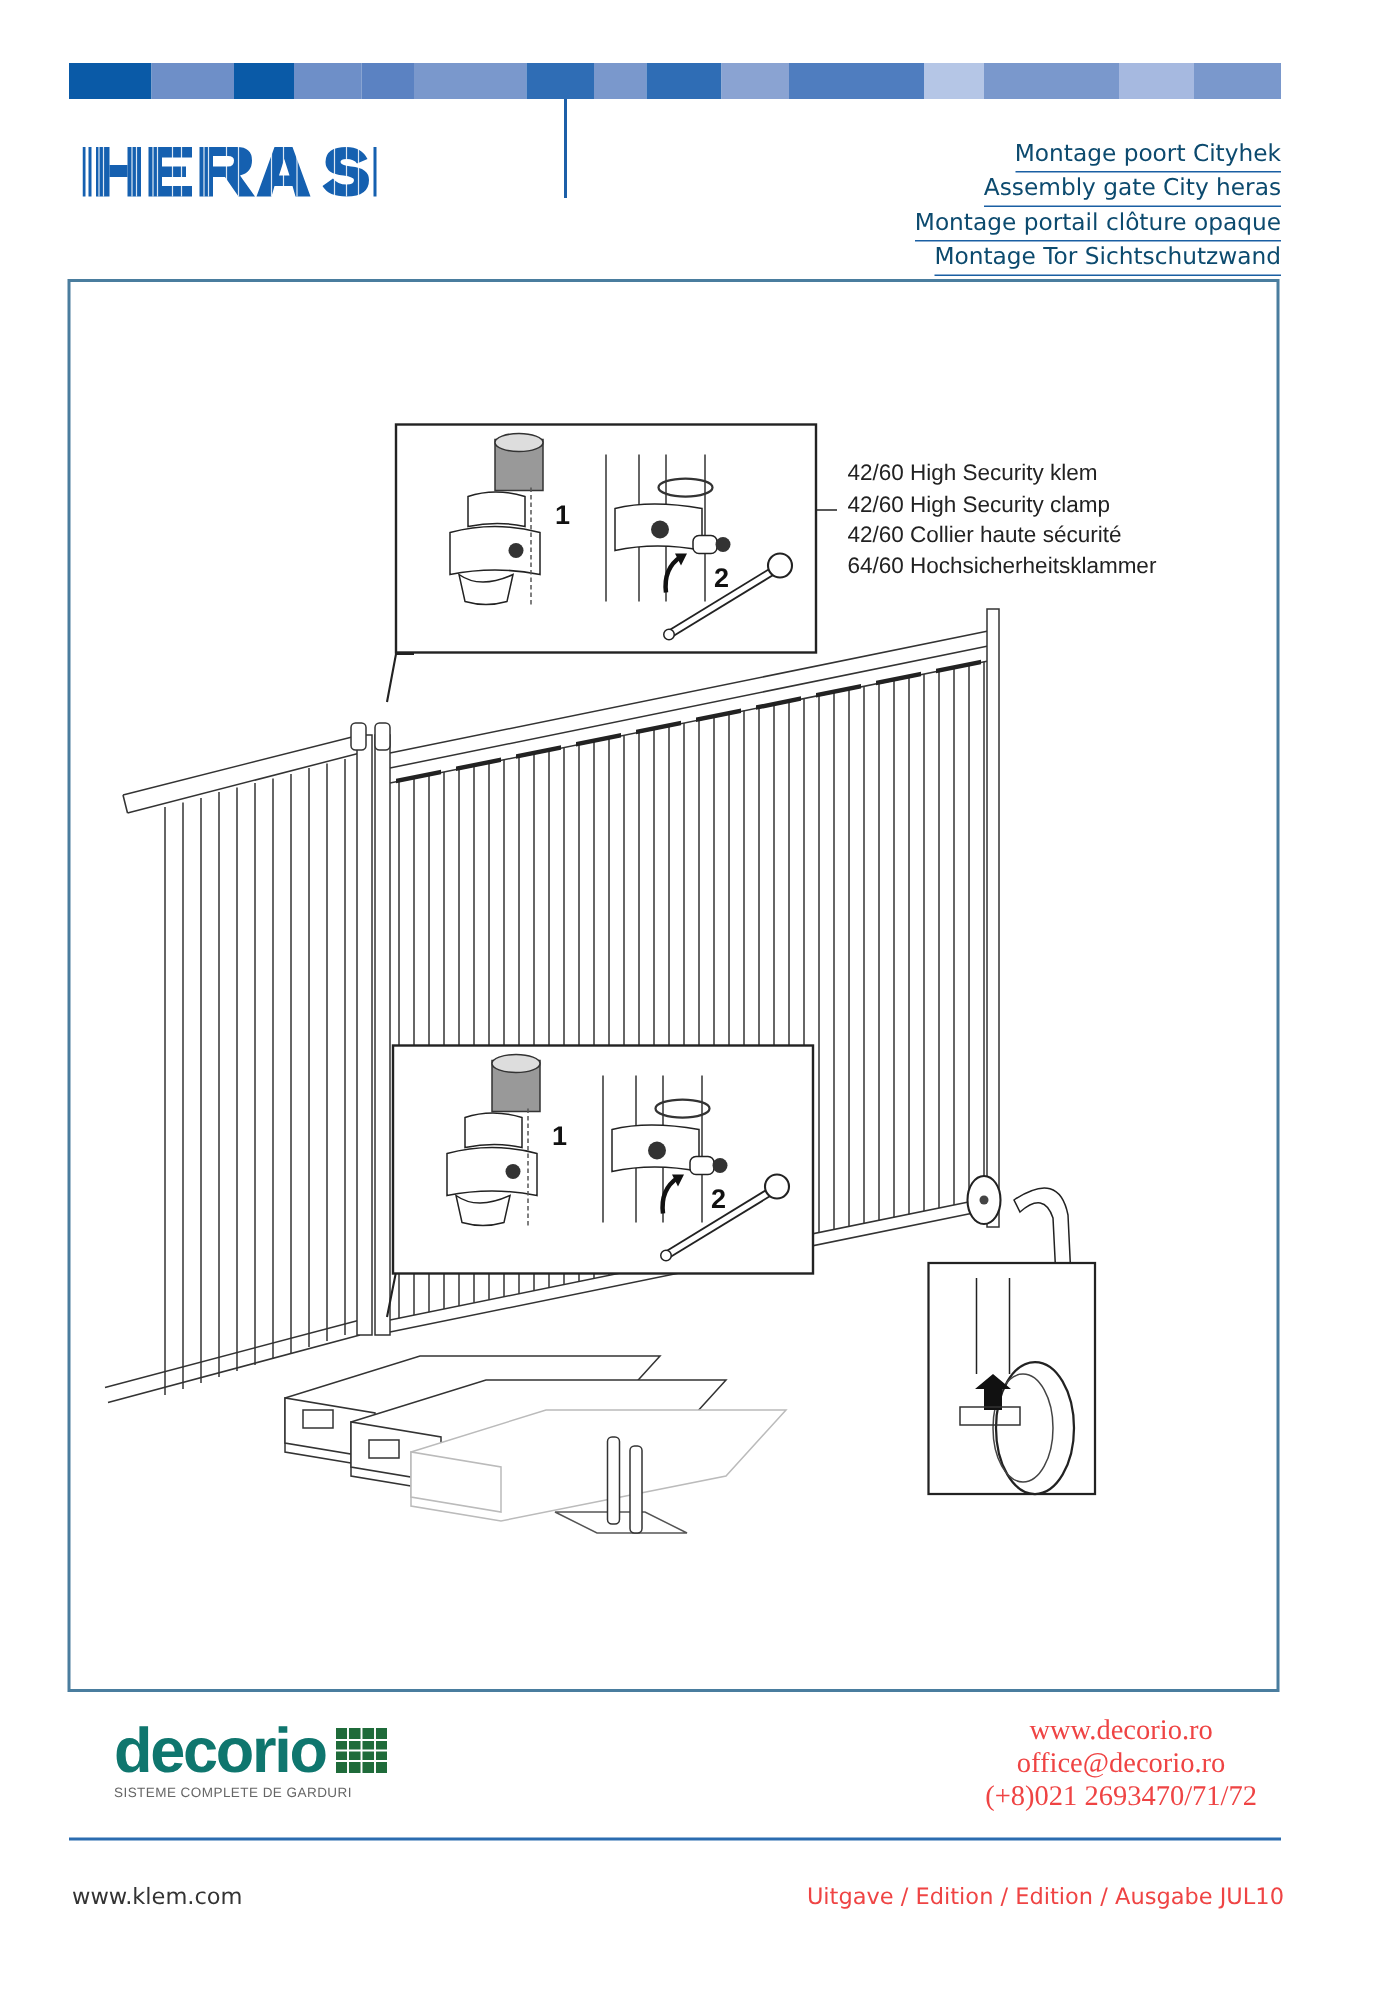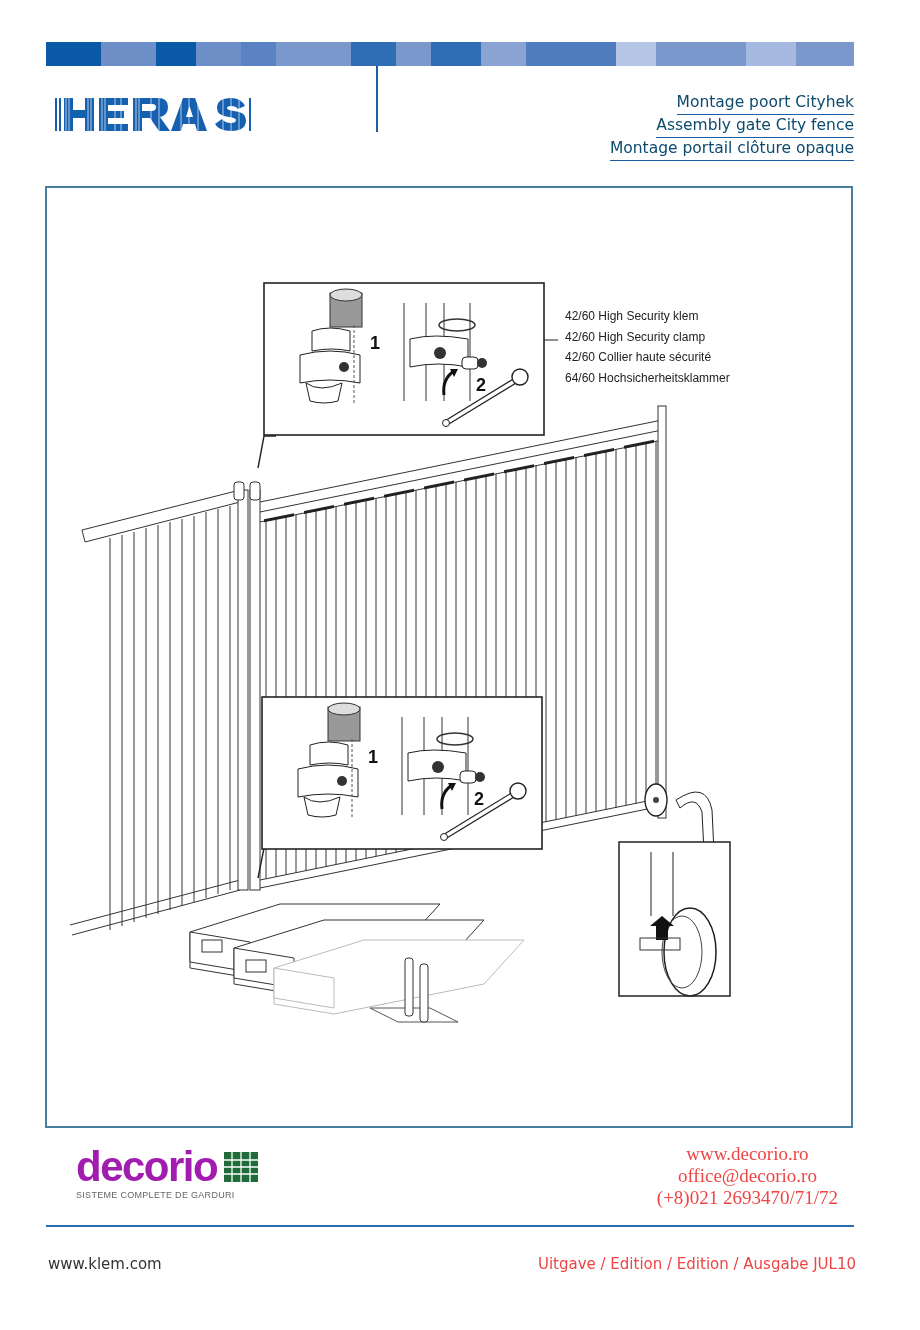--- a/index.html
+++ b/index.html
@@ -6,23 +6,23 @@
   body{width:920px;height:1330px;position:relative;overflow:hidden;font-family:"DejaVu Sans",sans-serif;}
   .abs{position:absolute;}
   
   .band{left:46px;top:42px;width:808px;height:24px;display:flex;}
   .band div{height:100%;}
   .vdiv{left:376px;top:66px;width:2px;height:66px;background:#1c5fa8;}
   .logo{left:55px;top:96px;width:198px;height:37px;}
   .titles{right:66px;top:92px;text-align:right;}
   .titles div{font-size:15.5px;color:#0c4a6e;line-height:21.5px;border-bottom:1.5px solid #1a5fa3;display:inline-block;margin-bottom:0.5px;}
   .frame{left:45px;top:186px;width:808px;height:942px;border:2px solid #4a7d9e;box-sizing:border-box;}
-  .labels{left:565px;top:306px;font-family:"Liberation Sans",sans-serif;font-size:12px;line-height:20.5px;color:#222;}
+  .labels{left:565px;top:306px;font-family:"Liberation Sans",sans-serif;font-size:15px;line-height:20.5px;color:#222;}
   .decorio{left:76px;top:1146px;}
-  .decorio .word{font-family:"Liberation Sans",sans-serif;font-weight:bold;font-size:42px;color:#a21caf;letter-spacing:-1.5px;line-height:42px;display:inline-block;vertical-align:middle;}
+  .decorio .word{font-family:"Liberation Sans",sans-serif;font-weight:bold;font-size:42px;color:#0f766e;letter-spacing:-1.5px;line-height:42px;display:inline-block;vertical-align:middle;}
   .decorio .sub{font-family:"Liberation Sans",sans-serif;font-size:9px;color:#666;letter-spacing:0.3px;margin-top:2px;margin-left:0;}
   .contact{right:82px;top:1143px;text-align:center;font-family:"Liberation Serif",serif;font-size:19px;line-height:22px;color:#ef4444;}
   .hr{left:46px;top:1225px;width:808px;height:2px;background:#2b6cb0;}
   .footl{left:48px;top:1255px;font-size:15px;color:#333;}
   .footr{right:64px;top:1255px;font-size:15px;color:#ef4444;}
 </style>
 </head>
 <body>
 
 <div class="abs band" id="band">
@@ -84,22 +84,23 @@
       <line x1="134" y1="2" x2="134" y2="35"></line>
       <line x1="143" y1="2" x2="143" y2="35"></line>
     <line x1="168" y1="2" x2="168" y2="35"></line>
       <line x1="176" y1="2" x2="176" y2="35"></line>
       <line x1="184" y1="2" x2="184" y2="35"></line>
   </g>
 </svg>
 
 <div class="abs titles">
   <div>Montage poort Cityhek</div><br>
-  <div>Assembly gate City fence</div><br>
+  <div>Assembly gate City heras</div><br>
   <div>Montage portail clôture opaque</div><br>
+  <div>Montage Tor Sichtschutzwand</div>
 </div>
 
 <div class="abs frame"></div>
 
 <svg class="abs" style="left:0;top:0" width="920" height="1330">
   <defs>
     <g id="clampInset">
       <rect x="0" y="0" width="280" height="152" fill="#fff" stroke="#222" stroke-width="1.6"></rect>
 
       <rect x="66" y="10" width="32" height="34" fill="#999" stroke="#333"></rect>

